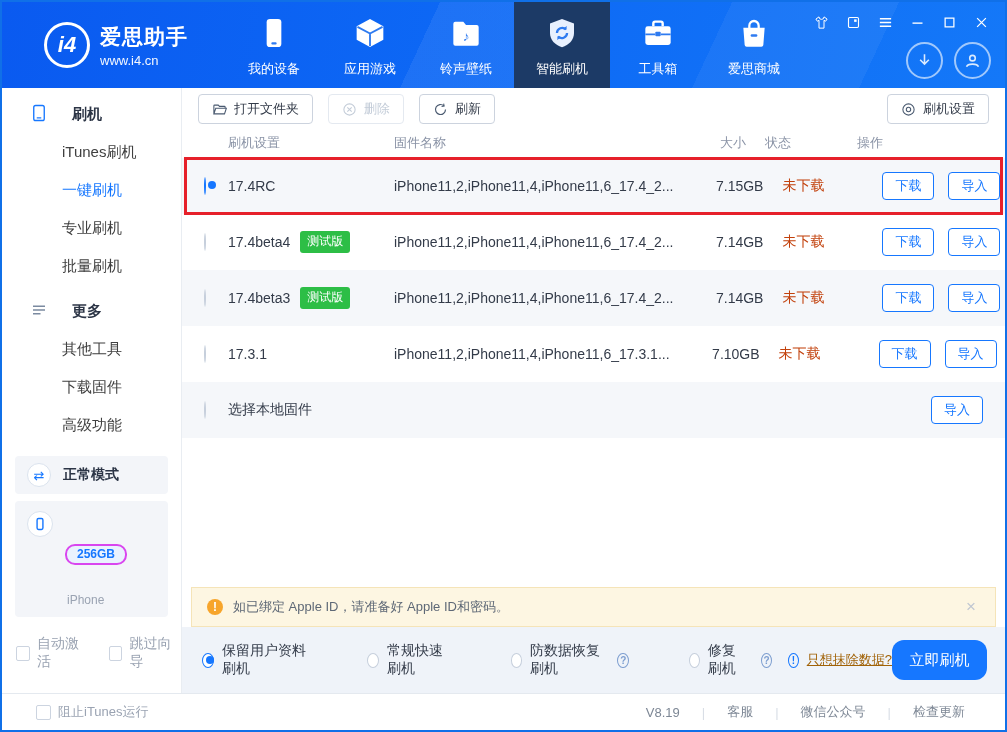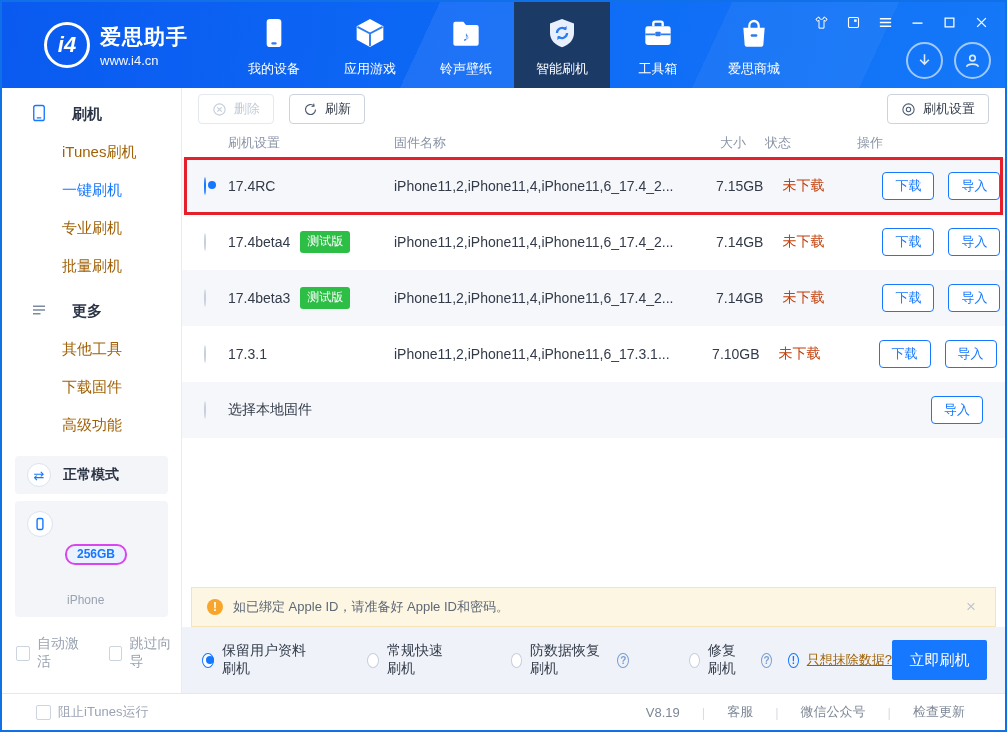--- a/index.html
+++ b/index.html
@@ -30,21 +30,21 @@
   .hc { width:37px; height:37px; border:2px solid rgba(255,255,255,.6); border-radius:50%;
         display:flex; align-items:center; justify-content:center; cursor:pointer; }
   .hc svg { width:19px; height:19px; }
 
   
   .content { display:flex; flex:1 1 auto; min-height:0; }
   .sidebar { position:relative; width:180px; flex:0 0 180px; border-right:1px solid #e9edf2; background:#fff; }
   .side-group { display:flex; align-items:center; gap:24px; padding:16px 0 8px 28px;
                 font-size:15px; font-weight:bold; color:#2c3546; }
   .side-group svg { width:18px; height:18px; }
-  .side-item { padding:9px 0 9px 60px; font-size:15px; color:#a16207; cursor:pointer; line-height:20px; }
+  .side-item { padding:9px 0 9px 60px; font-size:15px; color:#404040; cursor:pointer; line-height:20px; }
   .side-item.active { color:#1677ff; }
   .side-bottom { position:absolute; left:0; right:0; bottom:0; }
   .mode-card { margin:0 13px 7px 13px; height:38px; background:#f3f5f9; border-radius:4px;
                display:flex; align-items:center; gap:12px; padding:0 12px; cursor:pointer; }
   .mode-icon { width:24px; height:24px; background:#fff; border:1px solid #dbe3ee; border-radius:50%;
                color:#1677ff; font-size:13px; display:flex; align-items:center; justify-content:center; }
   .mode-label { font-size:14px; font-weight:bold; color:#2c3546; }
   .device-card { margin:0 13px; background:#f3f5f9; border-radius:4px; padding:10px 12px 10px 12px; }
   .device-top { display:flex; align-items:center; gap:12px; }
   .device-icon { width:26px; height:26px; background:#fff; border:1px solid #dbe3ee; border-radius:50%;
@@ -100,21 +100,21 @@
   .opt-radio { display:flex; align-items:center; gap:8px; font-size:14px; color:#333b49; cursor:pointer; }
   .opt-radio .radio { width:15px; height:15px; }
   .opt-radio .radio.sel::after { left:2.5px; top:2.5px; width:8px; height:8px; }
   .opt-gap { width:60px; flex:0 0 auto; }
   .help-icon,.info-icon { width:15px; height:15px; margin-left:8px; border-radius:50%; font-size:10px; font-weight:bold;
         display:flex; align-items:center; justify-content:center; cursor:pointer; }
   .help-icon { border:1px solid #7d9ed0; color:#7d9ed0; }
   .info-icon { border:1px solid #1677ff; color:#1677ff; }
   .erase-link { margin-left:8px; font-size:13px; color:#a16207; text-decoration:underline; cursor:pointer; white-space:nowrap; }
   .flash-btn { margin-left:auto; width:122px; height:40px; background:#1677ff; color:#fff; border:none;
-               font-size:15px; border-radius:2px; cursor:pointer; font-family:inherit; }
+               font-size:15px; border-radius:12px; cursor:pointer; font-family:inherit; }
 
   
   .footer { height:37px; flex:0 0 37px; border-top:1px solid #e4e9ef; background:#fff;
             display:flex; align-items:center; padding:0 18px 0 34px; }
   .footer .check { font-size:13px; }
   .footer-right { margin-left:auto; display:flex; align-items:center; gap:0; font-size:13px; color:#7d8795; }
   .footer-right .fitem { padding:0 22px; cursor:pointer; white-space:nowrap; }
   .footer-right .fver { cursor:default; }
   .fsep { color:#d8dee6; }
 </style>
@@ -276,20 +276,26 @@
             <div class="check">
               <span class="checkbox"></span>
               <span>跳过向导</span>
             </div>
           </div>
       </div>
     </div>
 
     <div class="main">
       <div class="toolbar">
+        <button class="tbtn">
+          <svg viewBox="0 0 24 24" fill="none" stroke="#4a5a70" stroke-width="1.7">
+              <path d="M3 19 V6 a1 1 0 0 1 1-1 h6 l2 2 h8 a1 1 0 0 1 1 1 v2 H6 L3 19 Z M3 19 L6 10 H23 L20 19 Z"></path>
+            </svg>
+          <span>打开文件夹</span>
+        </button>
         <button class="tbtn disabled">
           <svg viewBox="0 0 24 24" fill="none" stroke="#c3ccd8" stroke-width="1.7">
               <circle cx="12" cy="12" r="9"></circle>
               <path d="M8.5 8.5 L15.5 15.5 M15.5 8.5 L8.5 15.5"></path>
             </svg>
           <span>删除</span>
         </button>
         <button class="tbtn">
           <svg viewBox="0 0 24 24" fill="none" stroke="#4a5a70" stroke-width="1.9">
               <path d="M20 12 a8 8 0 1 1 -2.5 -5.8"></path>

